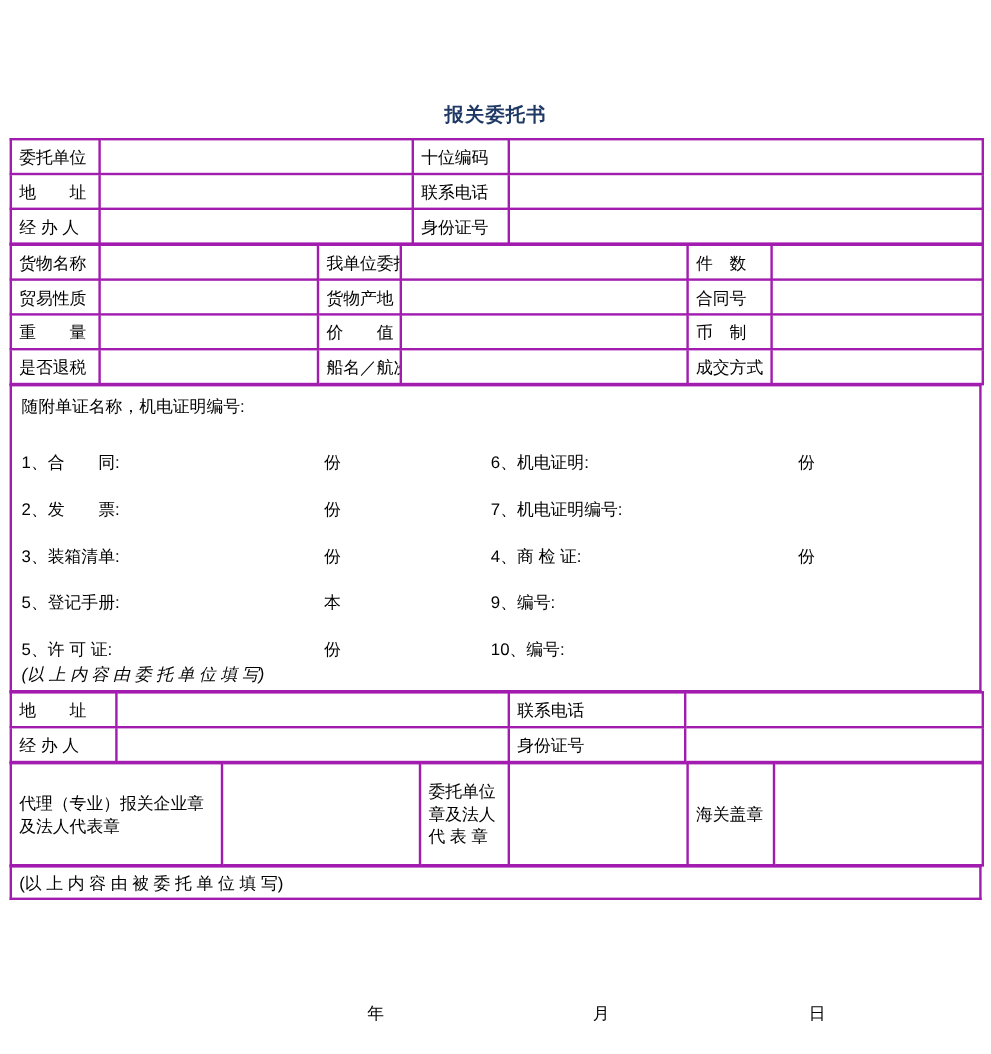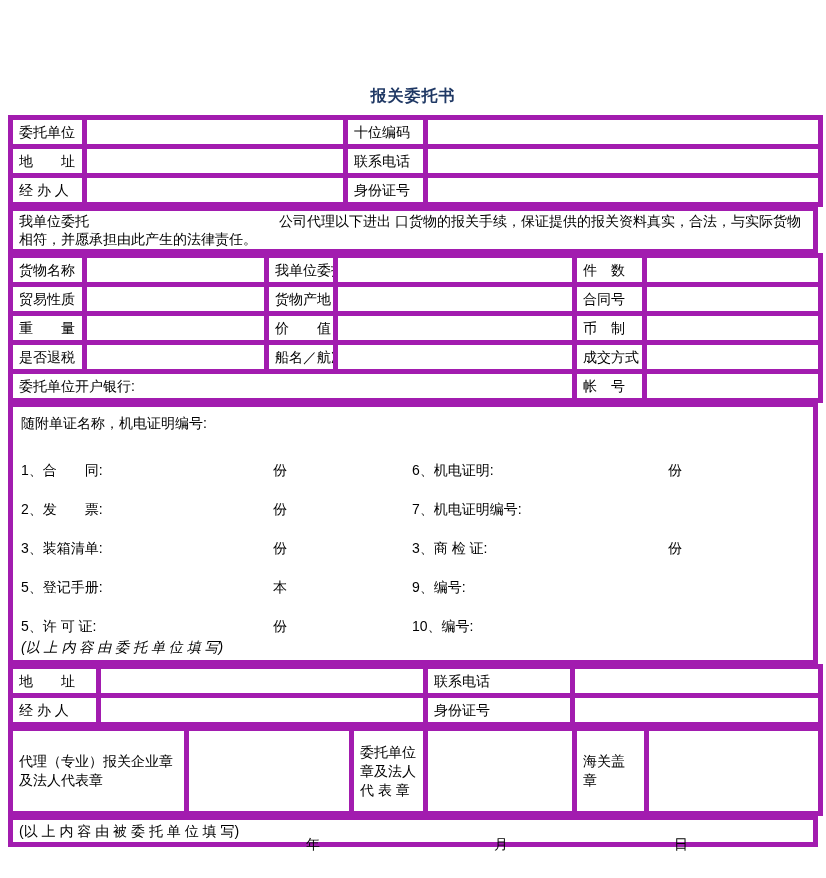--- a/index.html
+++ b/index.html
@@ -3,21 +3,21 @@
 <meta charset="utf-8">
 <style>
   html,body{margin:0;padding:0;background:#ffffff;}
   body{width:826px;height:878px;font-family:"Liberation Sans",sans-serif;color:#000;}
   .sheet{position:relative;width:826px;height:878px;overflow:hidden;}
   .doc-title{position:absolute;top:86px;left:8px;width:810px;text-align:center;
              font-size:16px;font-weight:bold;color:#1F3864;letter-spacing:1px;}
   .tables{position:absolute;top:115px;left:8px;width:810px;}
   table{border-collapse:collapse;table-layout:fixed;width:810px;margin-top:-1px;}
   table:first-child{margin-top:0;}
-  td{border:5px solid #a21caf;font-size:14px;line-height:18px;padding:0 6px;
+  td{border:2px solid #a21caf;font-size:14px;line-height:18px;padding:0 6px;
      height:29px;box-sizing:border-box;white-space:nowrap;overflow:hidden;vertical-align:middle;}
   td.para{height:40px;white-space:normal;word-break:break-all;vertical-align:top;padding:1px 6px;}
   .gap{display:inline-block;width:190px;}
   td.docs{height:244px;vertical-align:top;white-space:normal;padding:4px 8px;}
   .doc-heading{margin:3px 0 8px 0;}
   .doc-row{display:flex;align-items:flex-end;height:39px;}
   .dl-label{width:252px;flex:0 0 auto;}
   .dl-unit{width:139px;flex:0 0 auto;}
   .dr-label{width:256px;flex:0 0 auto;}
   .doc-foot{margin-top:3px;font-style:italic;}
@@ -60,27 +60,20 @@
       </tr>
       <tr>
         <td>经 办 人</td>
         <td></td>
         <td>身份证号</td>
         <td></td>
       </tr>
     </tbody>
       </table>
 
-    <table>
-      <tbody>
-          <tr>
-        <td class="para"><span>我单位委托</span><span class="gap"></span><span>公司代理以下进出 口货物的报关手续，保证提供的报关资料真实，合法，与实际货物相符，并愿承担由此产生的法律责任。</span></td>
-      </tr>
-    </tbody>
-      </table>
 
     <table>
       <colgroup>
           <col style="width:74px">
           <col style="width:182px">
           <col style="width:69px">
           <col style="width:239px">
           <col style="width:70px">
           <col style="width:176px">
         </colgroup>
@@ -110,25 +103,20 @@
         <td></td>
       </tr>
       <tr>
         <td>是否退税</td>
         <td></td>
         <td>船名／航次</td>
         <td></td>
         <td>成交方式</td>
         <td></td>
       </tr>
-      <tr>
-        <td colspan="4">委托单位开户银行:</td>
-        <td>帐　号</td>
-        <td></td>
-      </tr>
     </tbody>
       </table>
 
     <table>
       <tbody>
           <tr>
         <td class="docs">
           <div class="doc-heading">随附单证名称，机电证明编号:</div>
           <div class="doc-row">
             <span class="dl-label">1、合　　同:</span>
@@ -138,21 +126,21 @@
           </div>
           <div class="doc-row">
             <span class="dl-label">2、发　　票:</span>
             <span class="dl-unit">份</span>
             <span class="dr-label">7、机电证明编号:</span>
             <span></span>
           </div>
           <div class="doc-row">
             <span class="dl-label">3、装箱清单:</span>
             <span class="dl-unit">份</span>
-            <span class="dr-label">3、商 检 证:</span>
+            <span class="dr-label">4、商 检 证:</span>
             <span>份</span>
           </div>
           <div class="doc-row">
             <span class="dl-label">5、登记手册:</span>
             <span class="dl-unit">本</span>
             <span class="dr-label">9、编号:</span>
             <span></span>
           </div>
           <div class="doc-row">
             <span class="dl-label">5、许 可 证:</span>

